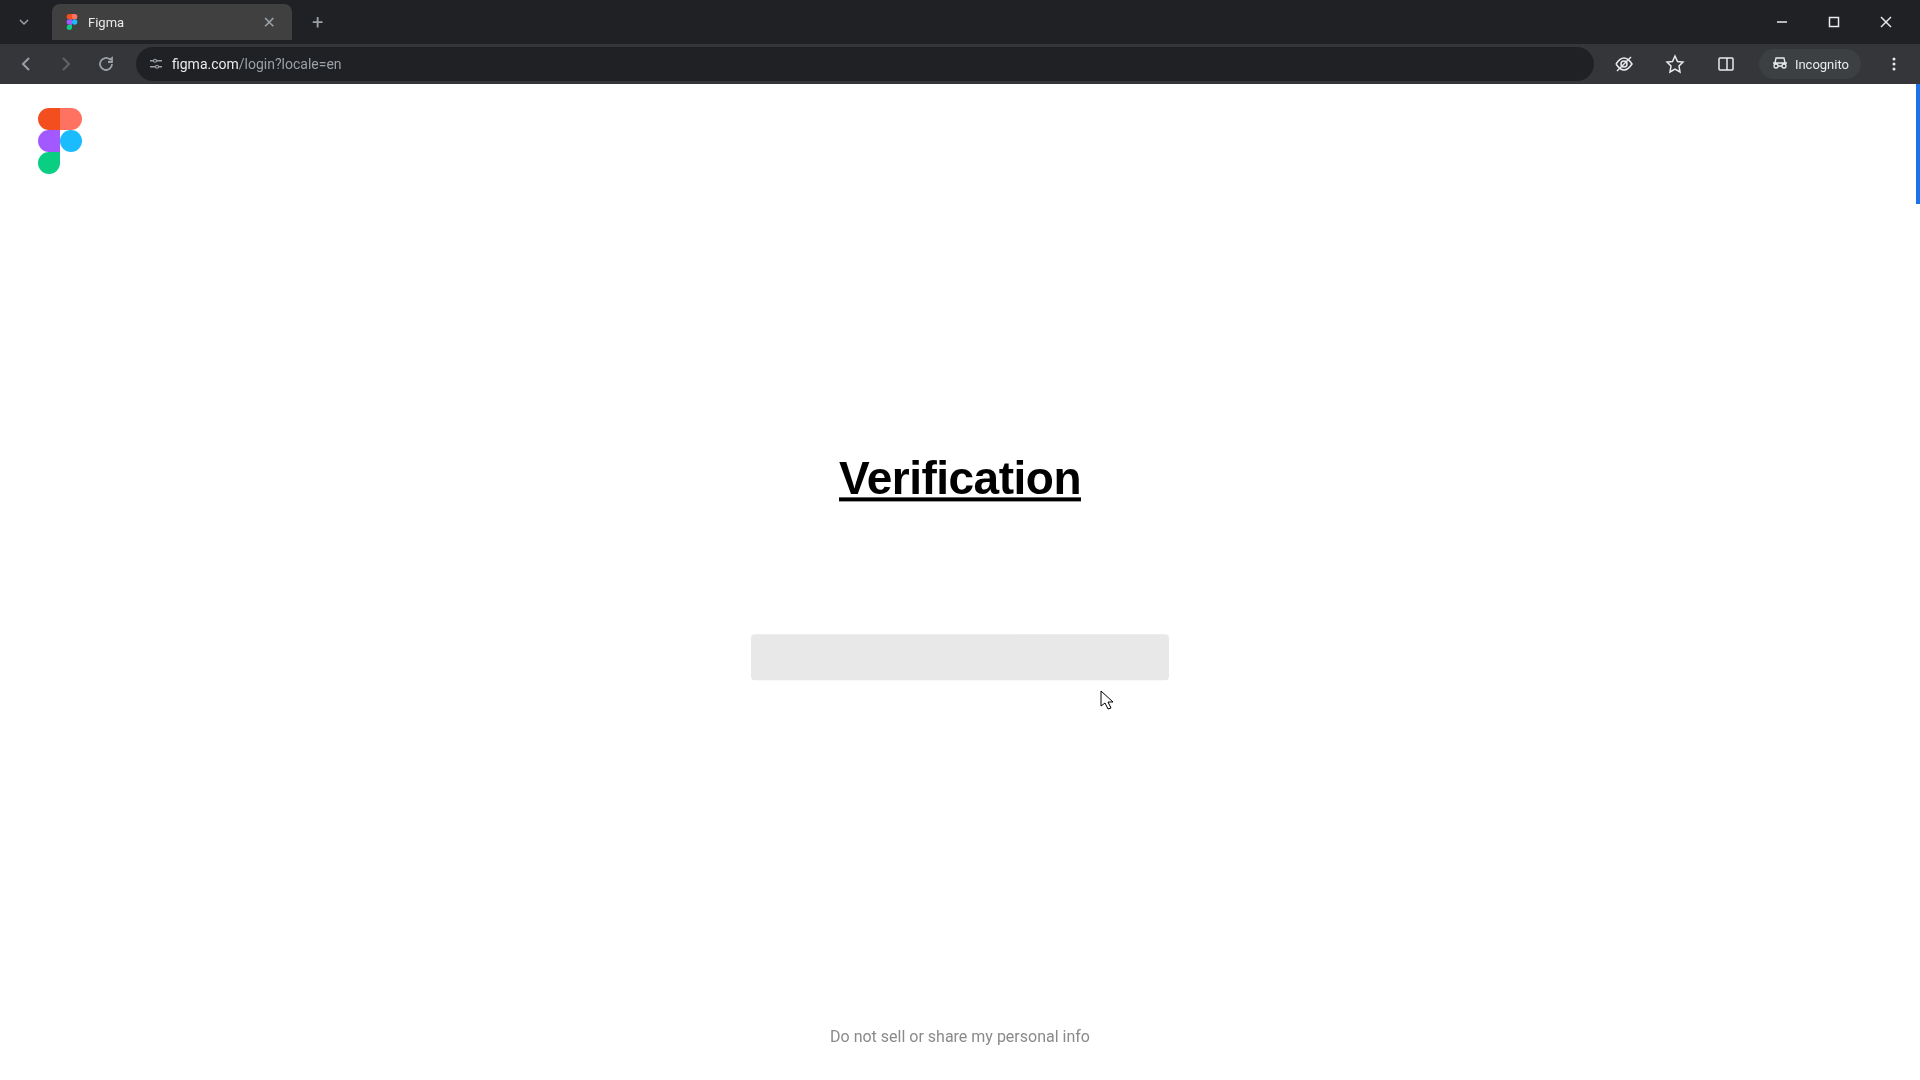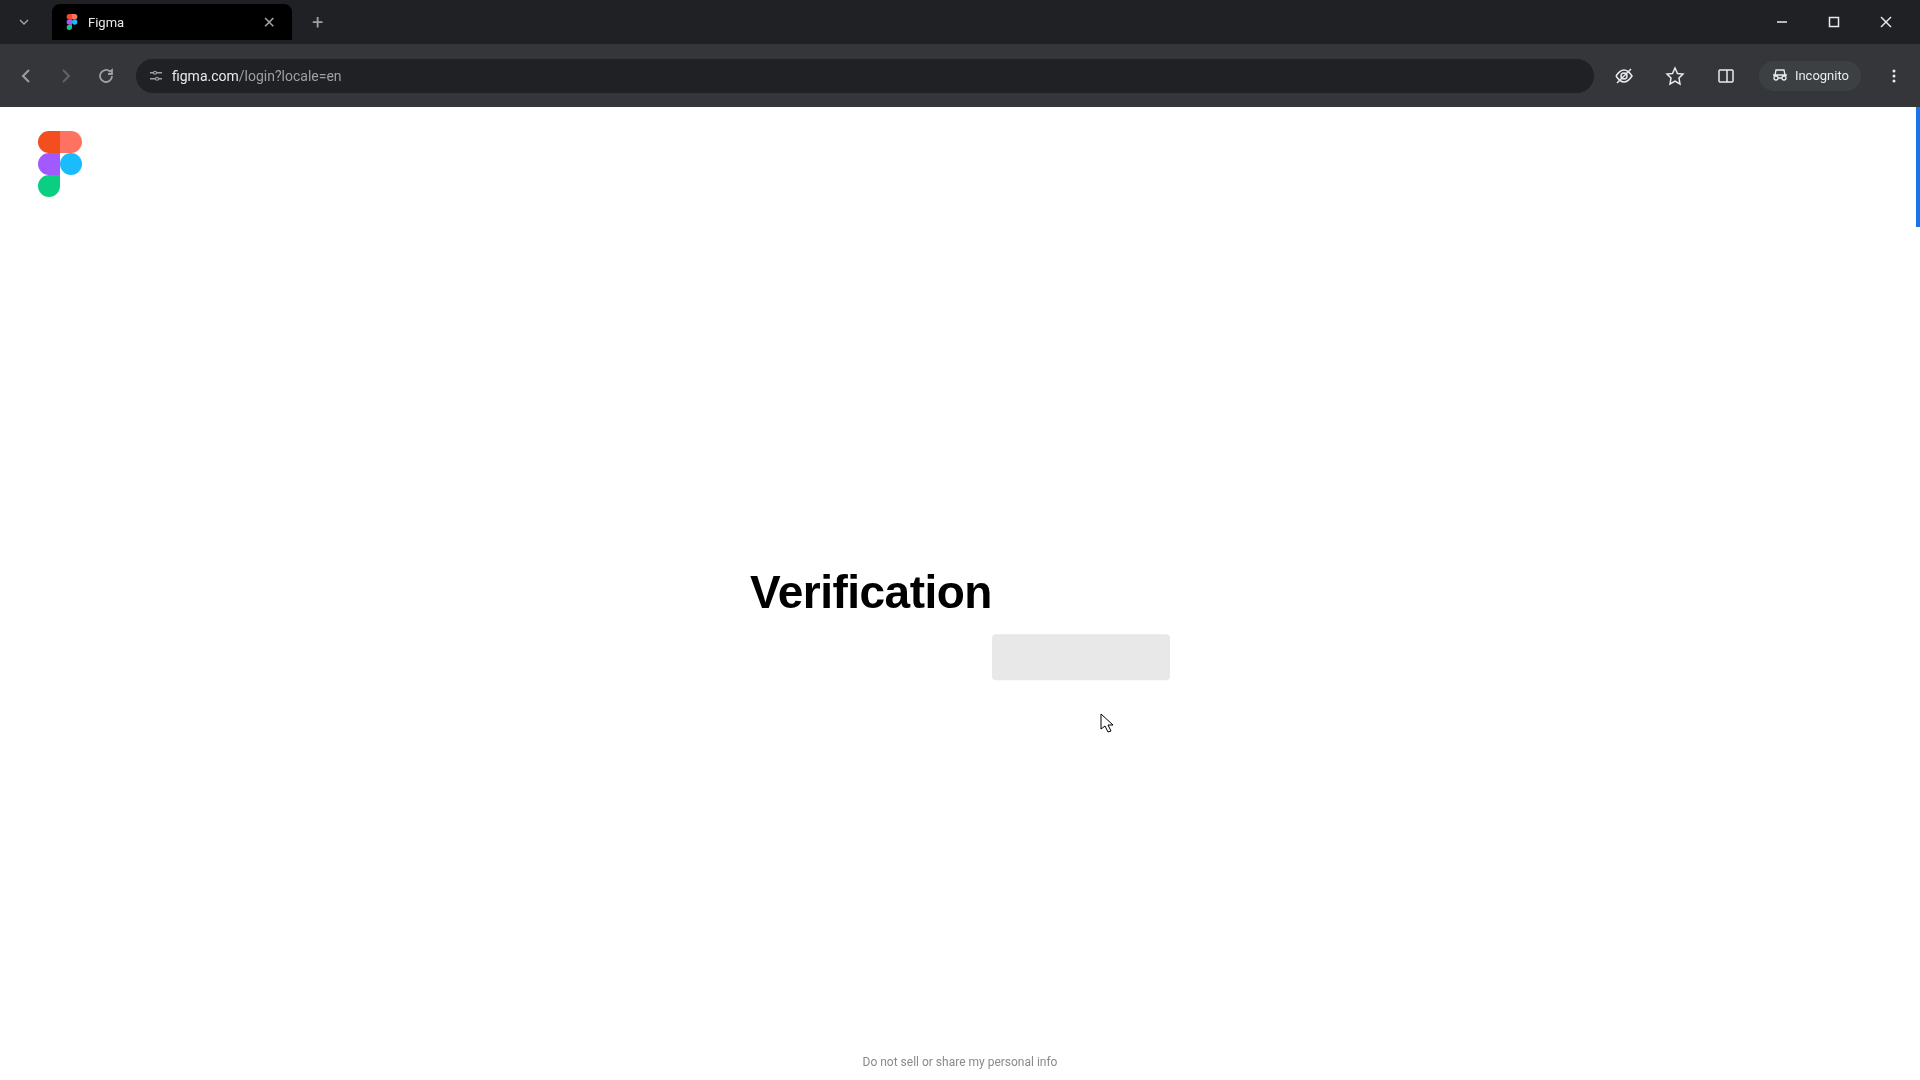--- a/index.html
+++ b/index.html
@@ -24,21 +24,21 @@
       width: 40px;
       height: 40px;
       display: flex;
       align-items: center;
       justify-content: center;
       color: #9aa0a6;
       cursor: pointer;
       margin-left: 4px;
     }
     .tab {
-      background: #000000;
+      background: #404040;
       height: 36px;
       border-radius: 8px 8px 0 0;
       display: flex;
       align-items: center;
       padding: 0 12px;
       margin-left: 8px;
       min-width: 240px;
       position: relative;
     }
     .tab-favicon {
@@ -76,21 +76,21 @@
       width: 44px;
       height: 32px;
       display: flex;
       align-items: center;
       justify-content: center;
       color: #e8eaed;
       cursor: pointer;
     }
     .toolbar {
       background: #35363a;
-      height: 63px;
+      height: 40px;
       display: flex;
       align-items: center;
       padding: 0 8px;
       gap: 4px;
     }
     .nav-btn {
       width: 36px;
       height: 36px;
       display: flex;
       align-items: center;
@@ -164,23 +164,24 @@
       left: 38px;
       width: 44px;
       height: 66px;
     }
     .main-content {
       position: absolute;
       top: 50%;
       left: 50%;
       transform: translate(-50%, -55%);
       display: flex;
-      flex-direction: row;
+      flex-direction: column;
       align-items: center;
       width: 420px;
+      text-decoration: underline;
     }
     .heading {
       font-size: 46px;
       font-weight: 900;
       color: #000000;
       text-align: center;
       line-height: 1.1;
       letter-spacing: -0.5px;
       font-family: 'Arial Black', 'Helvetica', sans-serif;
     }
@@ -190,21 +191,21 @@
       background: #e8e8e8;
       border-radius: 4px;
       margin-top: 130px;
     }
     .footer-link {
       position: absolute;
       bottom: 26px;
       left: 50%;
       transform: translateX(-50%);
       color: #8a8a8a;
-      font-size: 12px;
+      font-size: 16px;
       cursor: pointer;
     }
     .cursor {
       position: absolute;
       top: 606px;
       left: 1100px;
       width: 16px;
       height: 22px;
       pointer-events: none;
       z-index: 1000;

